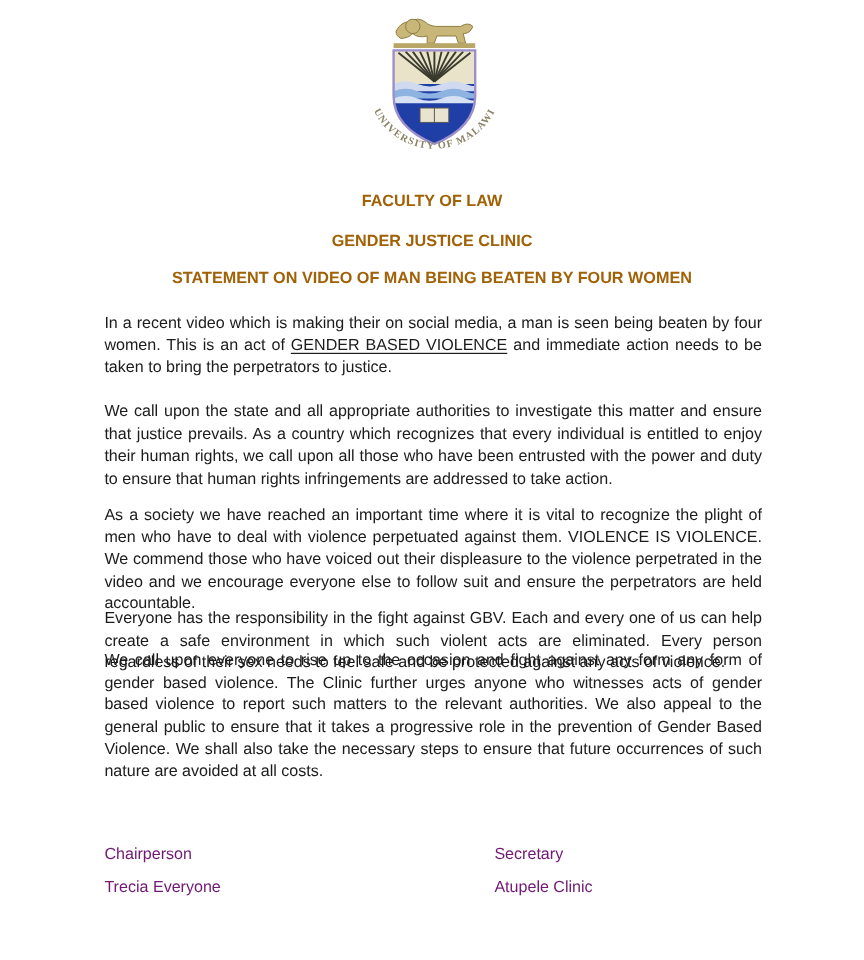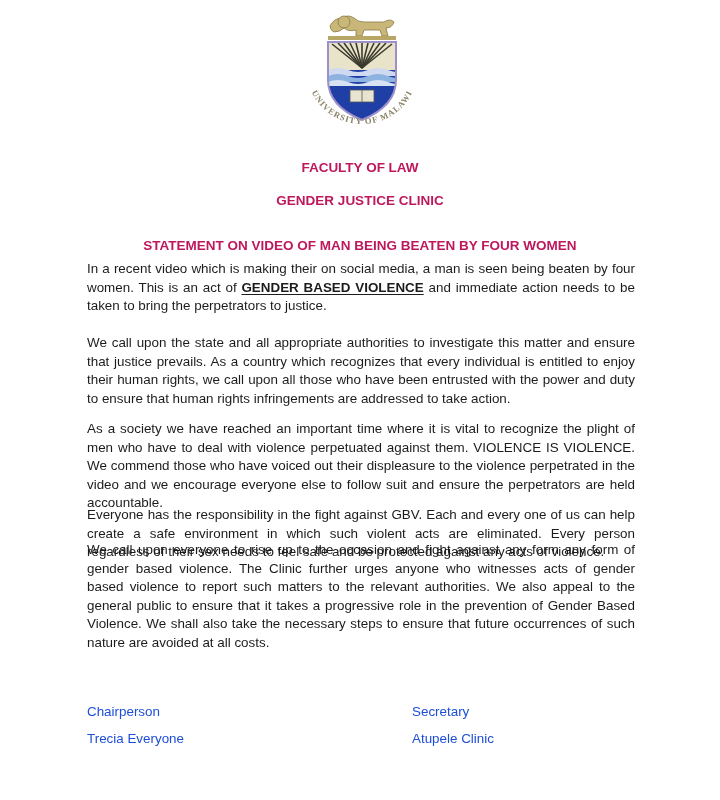--- a/index.html
+++ b/index.html
@@ -6,40 +6,40 @@
     body {
       width: 720px; height: 800px; position: relative; overflow: hidden;
       font-family: "Liberation Sans", "DejaVu Sans", sans-serif;
       color: #1a1a1a;
     }
     .logo {
       position: absolute; left: 298px; top: 6px; width: 128px; height: 128px;
     }
     .heading {
       position: absolute; left: 0; width: 720px; text-align: center;
-      font-weight: bold; font-size: 13.5px; color: #be185d;
+      font-weight: bold; font-size: 13.5px; color: #a16207;
     }
     .h1 { top: 160px; }
     .h2 { top: 193px; }
-    .h3 { top: 238px; }
+    .h3 { top: 224px; }
     .body-text {
       position: absolute; left: 87px; width: 548px;
       font-size: 13.4px; line-height: 18.6px; text-align: justify;
       color: #1c1c1c;
     }
     .p1 { top: 260px; }
     .p2 { top: 334px; }
     .p3 { top: 420px; }
     .p4 { top: 506px; }
     .p5 { top: 541px; }
     .gbv {
-      font-weight: bold; text-decoration: underline; text-underline-offset: 2px;
+      font-weight: normal; text-decoration: underline; text-underline-offset: 2px;
     }
     .sig {
-      position: absolute; font-size: 13.4px; color: #1d4ed8;
+      position: absolute; font-size: 13.4px; color: #701a75;
     }
     .sig-l { left: 87px; }
     .sig-r { left: 412px; text-align: center; }
     .r1 { top: 704px; }
     .r2 { top: 731px; }
   </style>
 </head>
 <body>
 
 <div class="logo">

